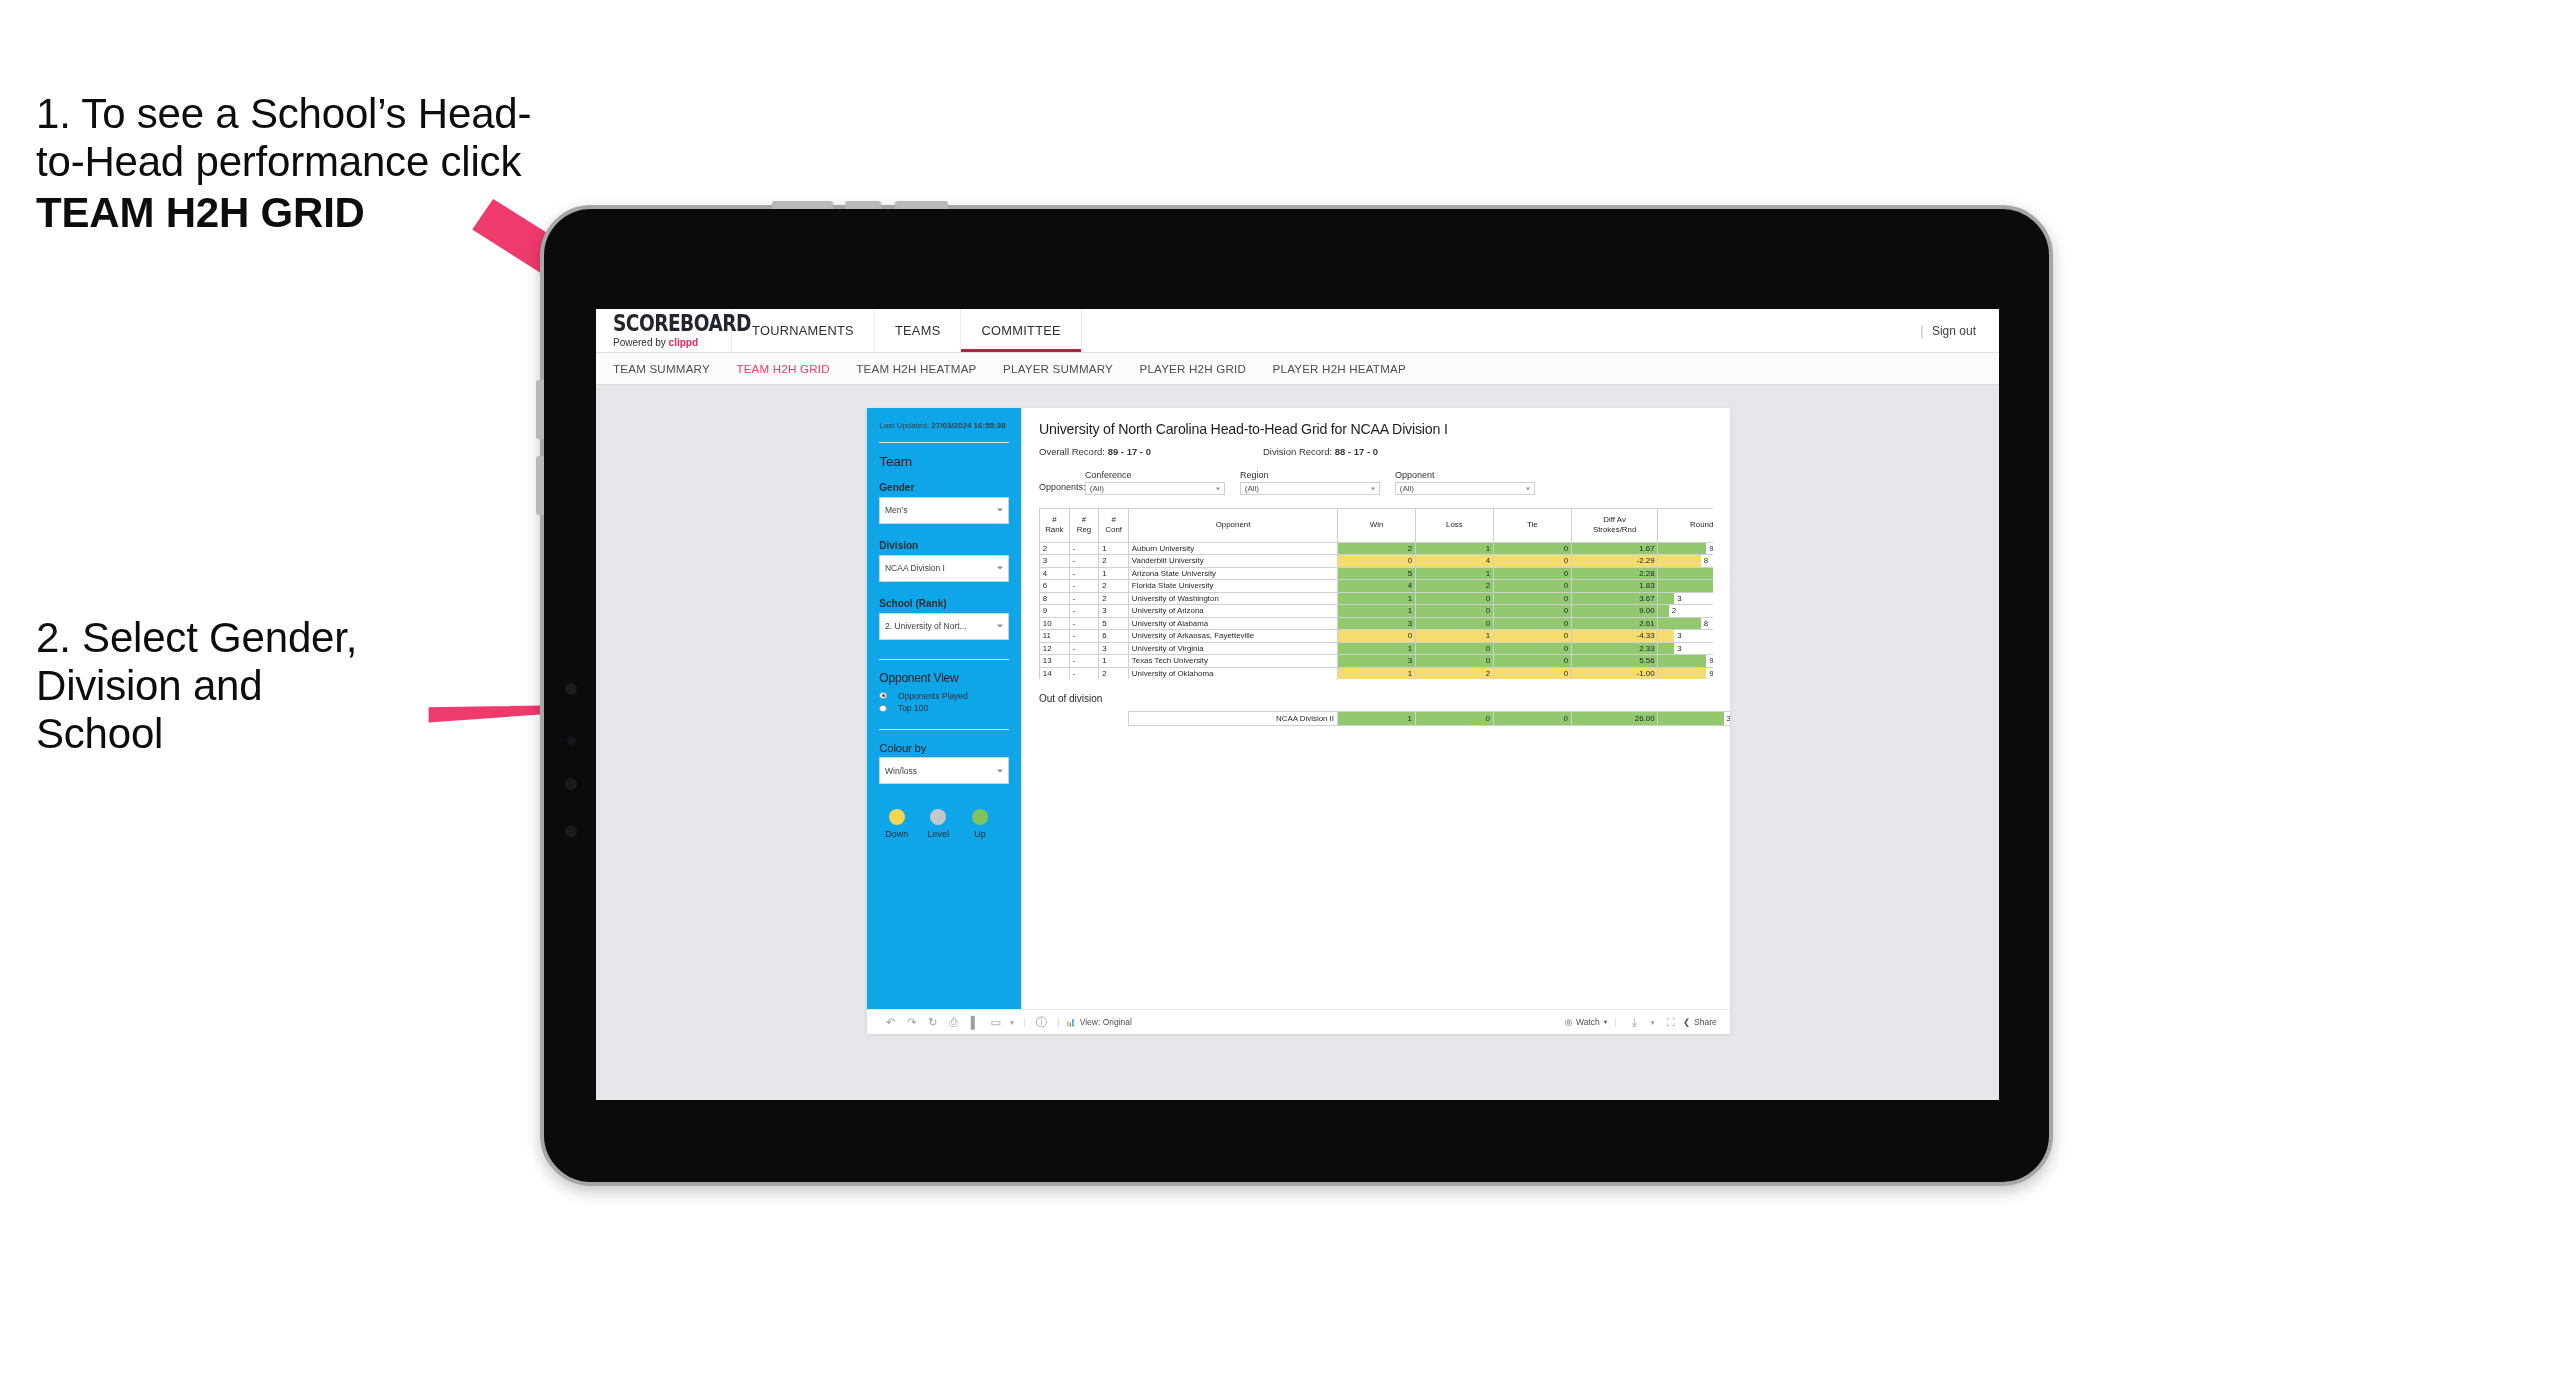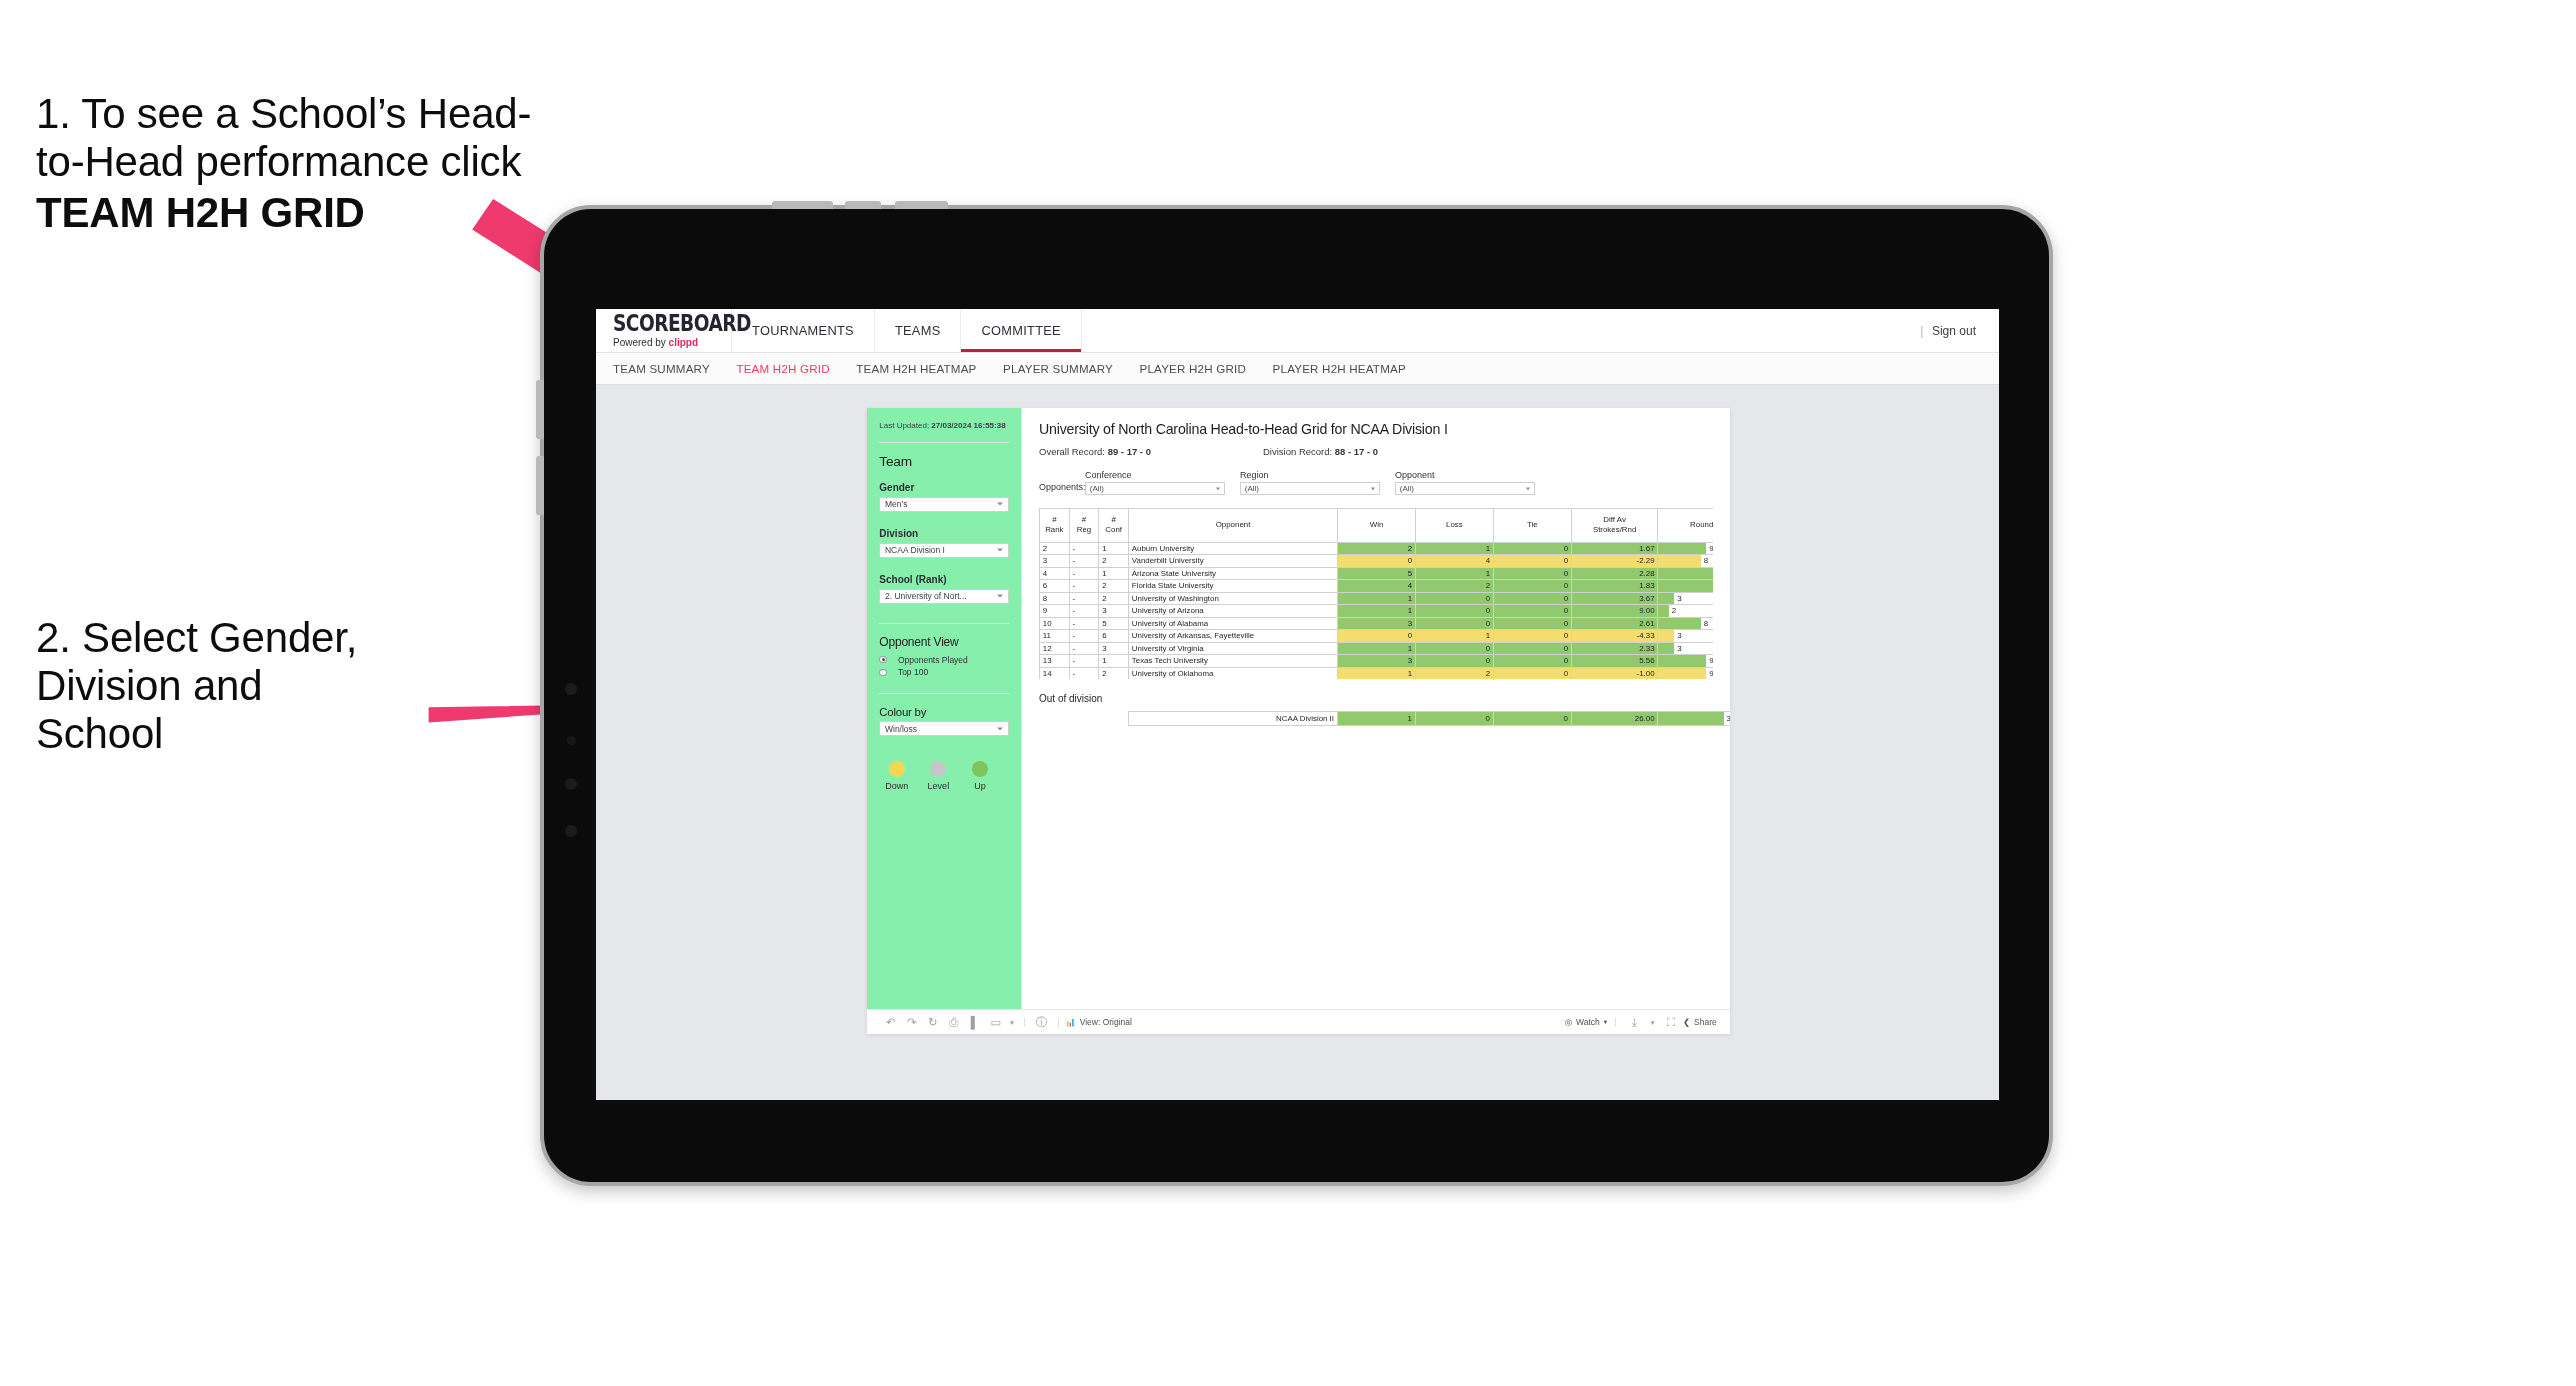--- a/index.html
+++ b/index.html
@@ -155,32 +155,32 @@
     display: flex;
     flex-direction: column;
   }
   .vizbody { flex: 1; display: flex; overflow: hidden; }
 
   
   .fpanel {
     width: 155px;
     border-right: 0.9px solid #e4e4e4;
     padding: 13.3px 12.3px 0 12.3px;
-    background: #86efac;
+    background: #0ea5e9;
   }
   .lastupd {
     font-size: 8px; color: #3c3f44; line-height: 1.35;
     margin-bottom: 9.5px;
   }
   .lastupd b { font-weight: 700; }
   .fdiv { height: 0.9px; background: #e2e2e2; margin: 1.9px 0 11.4px 0; }
   .fsect-title { font-size: 13.7px; color: #222; font-weight: 400; margin-bottom: 13.3px; letter-spacing:-0.2px;}
   .flabel { font-size: 10px; color: #2b2e33; font-weight: 700; margin-bottom: 3.8px; }
   .fselect {
-    height: 15px;
+    height: 27px;
     border: 0.9px solid #cfcfcf;
     background: #fff;
     font-size: 8.5px;
     color: #3d4046;
     display: flex; align-items: center;
     padding: 0 4.7px;
     position: relative;
     margin-bottom: 16px;
     cursor: pointer;
   }

